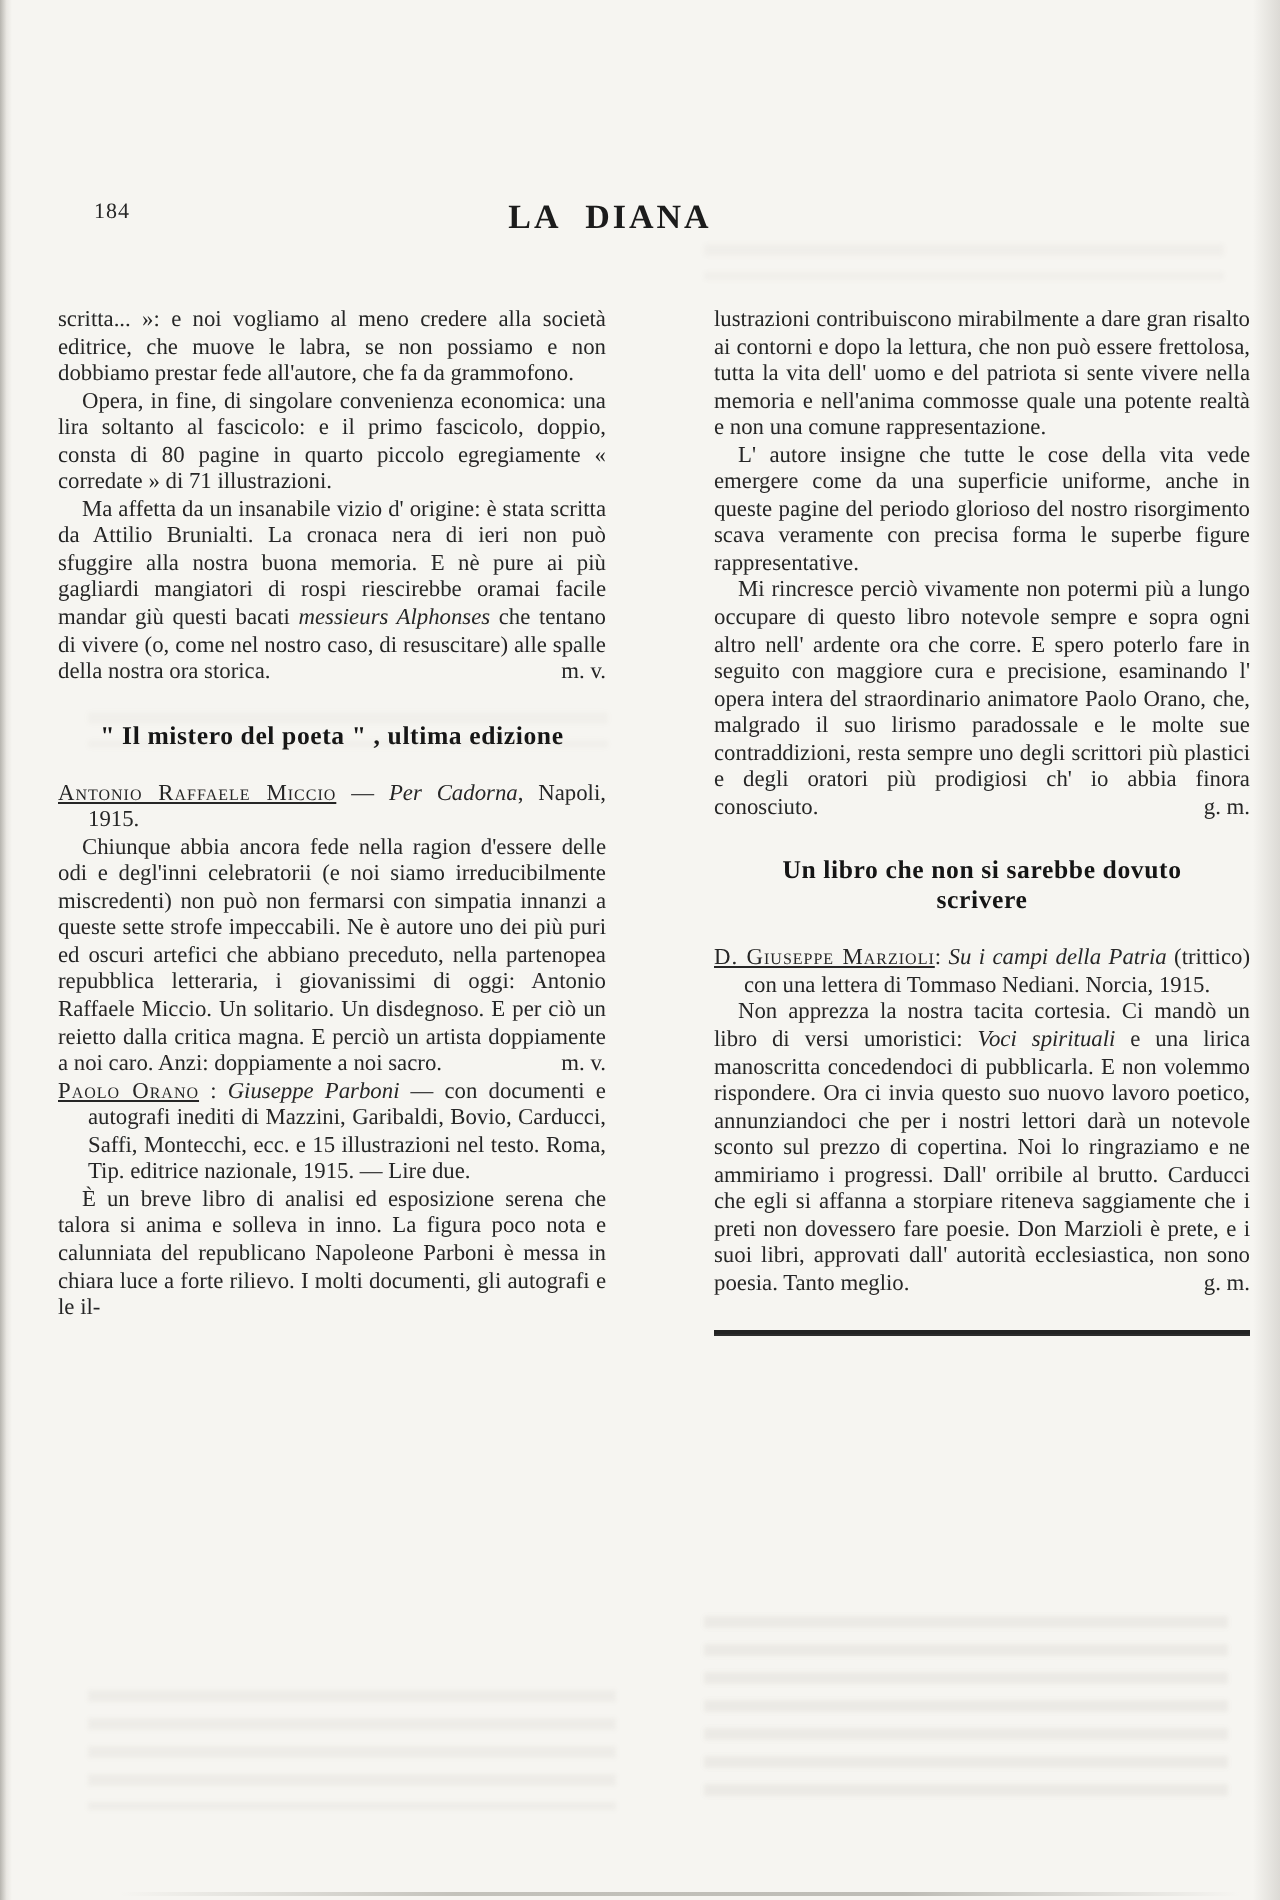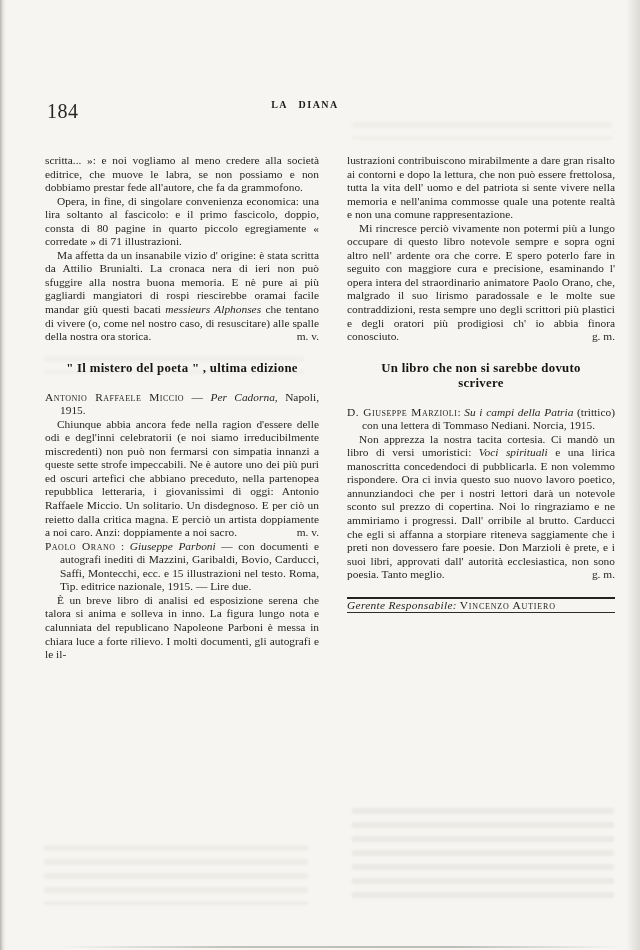--- a/index.html
+++ b/index.html
@@ -16,35 +16,35 @@
     background:linear-gradient(90deg,#b7b5af 0,#e9e7e2 55%,rgba(0,0,0,0) 100%);}
   .edge-right{position:absolute;right:0;top:0;width:16px;height:100%;
     background:linear-gradient(270deg,#dcdad5 0,rgba(0,0,0,0) 85%);}
   .edge-bottom{position:absolute;left:60px;bottom:2px;width:560px;height:2px;
     background:linear-gradient(90deg,rgba(0,0,0,0),#9a988f 30%,#8f8d85 70%,rgba(0,0,0,0));opacity:.55;}
   
   .ghost{position:absolute;filter:blur(1.3px);opacity:.55;pointer-events:none;
     background:repeating-linear-gradient(180deg,rgba(128,122,112,.13) 0 6px,rgba(0,0,0,0) 6px 14px);}
   
   .pagehead{position:relative;padding-top:100px;height:24px;}
-  .pagenum{position:absolute;left:47px;top:100px;font-size:20px;letter-spacing:.5px;}
+  .pagenum{position:absolute;left:47px;top:100px;font-size:11px;letter-spacing:.5px;}
   .journal{position:absolute;left:0;right:30px;top:99px;text-align:center;
-    font-weight:bold;font-size:10px;letter-spacing:1.5px;word-spacing:7px;color:#1c1c1c;}
+    font-weight:bold;font-size:17px;letter-spacing:1.5px;word-spacing:7px;color:#1c1c1c;}
   
-  .cols{display:flex;margin:30px 0 0 45px;gap:28px;}
+  .cols{display:flex;margin:30px 0 0 29px;gap:54px;}
   .col{width:274px;}
   .col.right{width:268px;}
   .col p{margin:0;font-size:11.4px;line-height:13.55px;text-align:justify;}
   .col p.indent{text-indent:12px;}
   .sig{float:right;padding-left:10px;}
   h2.sect{font-size:12.8px;font-weight:bold;text-align:center;color:#151515;
     margin:17px 0 15px;line-height:15px;letter-spacing:.3px;}
   .entry{margin:2px 0 11px;padding-left:15px;text-indent:-15px;
     font-size:11.4px;line-height:13.8px;text-align:justify;}
-  .sc{font-variant:small-caps;letter-spacing:.5px;}
+  .sc{font-variant:small-caps;letter-spacing:.5px;text-decoration:underline;}
   .it{font-style:italic;}
   
   .rule-a{border:0;border-top:2px solid #232323;margin:15px 0 0;}
   .rule-b{border:0;border-top:1.5px solid #2c2c2c;margin:0;}
   .gerente{text-align:center;font-size:12.2px;margin:10px 0 9px;color:#1e1e1e;}
   .gerente .it{letter-spacing:.3px;}
   .gerente .sc{letter-spacing:.8px;}
   .printer{text-align:center;font-size:11.4px;font-weight:bold;color:#222;
     margin:12px 0 0;letter-spacing:.2px;}
 </style>
@@ -67,31 +67,28 @@
 
 <div class="cols">
   <div class="col left" id="col-left">
       <p class=""><span>scritta... »: e noi vogliamo al meno credere alla società editrice, che muove le labra, se non possiamo e non dobbiamo prestar fede all'autore, che fa da grammofono.</span></p>
       <p class="indent"><span>Opera, in fine, di singolare convenienza economica: una lira soltanto al fascicolo: e il primo fascicolo, doppio, consta di 80 pagine in quarto piccolo egregiamente « corredate » di 71 illustrazioni.</span></p>
       <p class="indent"><span>Ma affetta da un insanabile vizio d' origine: è stata scritta da Attilio Brunialti. La cronaca nera di ieri non può sfuggire alla nostra buona memoria. E nè pure ai più gagliardi mangiatori di rospi riescirebbe oramai facile mandar giù questi bacati </span><span class="it">messieurs Alphonses</span><span> che tentano di vivere (o, come nel nostro caso, di resuscitare) alle spalle della nostra ora storica.</span><span class="sig">m. v.</span></p>
       <h2 class="sect">" Il mistero del poeta " , ultima edizione</h2>
       <p class="entry"><span class="sc">Antonio Raffaele Miccio</span><span> — </span><span class="it">Per Cadorna</span><span>, Napoli, 1915.</span></p>
       <p class="indent"><span>Chiunque abbia ancora fede nella ragion d'essere delle odi e degl'inni celebratorii (e noi siamo irreducibilmente miscredenti) non può non fermarsi con simpatia innanzi a queste sette strofe impeccabili. Ne è autore uno dei più puri ed oscuri artefici che abbiano preceduto, nella partenopea repubblica letteraria, i giovanissimi di oggi: Antonio Raffaele Miccio. Un solitario. Un disdegnoso. E per ciò un reietto dalla critica magna. E perciò un artista doppiamente a noi caro. Anzi: doppiamente a noi sacro.</span><span class="sig">m. v.</span></p>
       <p class="entry"><span class="sc">Paolo Orano</span><span> : </span><span class="it">Giuseppe Parboni</span><span> — con documenti e autografi inediti di Mazzini, Garibaldi, Bovio, Carducci, Saffi, Montecchi, ecc. e 15 illustrazioni nel testo. Roma, Tip. editrice nazionale, 1915. — Lire due.</span></p>
-      <p class="indent"><span>È un breve libro di analisi ed esposizione serena che talora si anima e solleva in inno. La figura lungo nota e calunniata del republicano Napoleone Parboni è messa in chiara luce a forte rilievo. I molti documenti, gli autografi e le il-</span></p>
+      <p class="indent"><span>È un breve libro di analisi ed esposizione serena che talora si anima e solleva in inno. La figura poco nota e calunniata del republicano Napoleone Parboni è messa in chiara luce a forte rilievo. I molti documenti, gli autografi e le il-</span></p>
     </div>
   <div class="col right" id="col-right">
 
     <p class=""><span>lustrazioni contribuiscono mirabilmente a dare gran risalto ai contorni e dopo la lettura, che non può essere frettolosa, tutta la vita dell' uomo e del patriota si sente vivere nella memoria e nell'anima commosse quale una potente realtà e non una comune rappresentazione.</span></p>
+      <p class="indent"><span>L' autore insigne che tutte le cose della vita vede emergere come da una superficie uniforme, anche in queste pagine del periodo glorioso del nostro risorgimento scava veramente con precisa forma le superbe figure rappresentative.</span></p>
       <p class="indent"><span>Mi rincresce perciò vivamente non potermi più a lungo occupare di questo libro notevole sempre e sopra ogni altro nell' ardente ora che corre. E spero poterlo fare in seguito con maggiore cura e precisione, esaminando l' opera intera del straordinario animatore Paolo Orano, che, malgrado il suo lirismo paradossale e le molte sue contraddizioni, resta sempre uno degli scrittori più plastici e degli oratori più prodigiosi ch' io abbia finora conosciuto.</span><span class="sig">g. m.</span></p>
       <h2 class="sect">Un libro che non si sarebbe dovuto<br>scrivere</h2>
       <p class="entry"><span class="sc">D. Giuseppe Marzioli</span><span>: </span><span class="it">Su i campi della Patria</span><span> (trittico) con una lettera di Tommaso Nediani. Norcia, 1915.</span></p>
       <p class="indent"><span>Non apprezza la nostra tacita cortesia. Ci mandò un libro di versi umoristici: </span><span class="it">Voci spirituali</span><span> e una lirica manoscritta concedendoci di pubblicarla. E non volemmo rispondere. Ora ci invia questo suo nuovo lavoro poetico, annunziandoci che per i nostri lettori darà un notevole sconto sul prezzo di copertina. Noi lo ringraziamo e ne ammiriamo i progressi. Dall' orribile al brutto. Carducci che egli si affanna a storpiare riteneva saggiamente che i preti non dovessero fare poesie. Don Marzioli è prete, e i suoi libri, approvati dall' autorità ecclesiastica, non sono poesia. Tanto meglio.</span><span class="sig">g. m.</span></p>
       <div id="right-footer">
       <hr class="rule-a">
-      <p class="gerente">
-        <span class="it">Gerente Responsabile:</span>
-        <span class="sc">Vincenzo Autiero</span>
-      </p>
       <hr class="rule-b">
     </div>
   </div>
 </div>
 
 </body></html>

